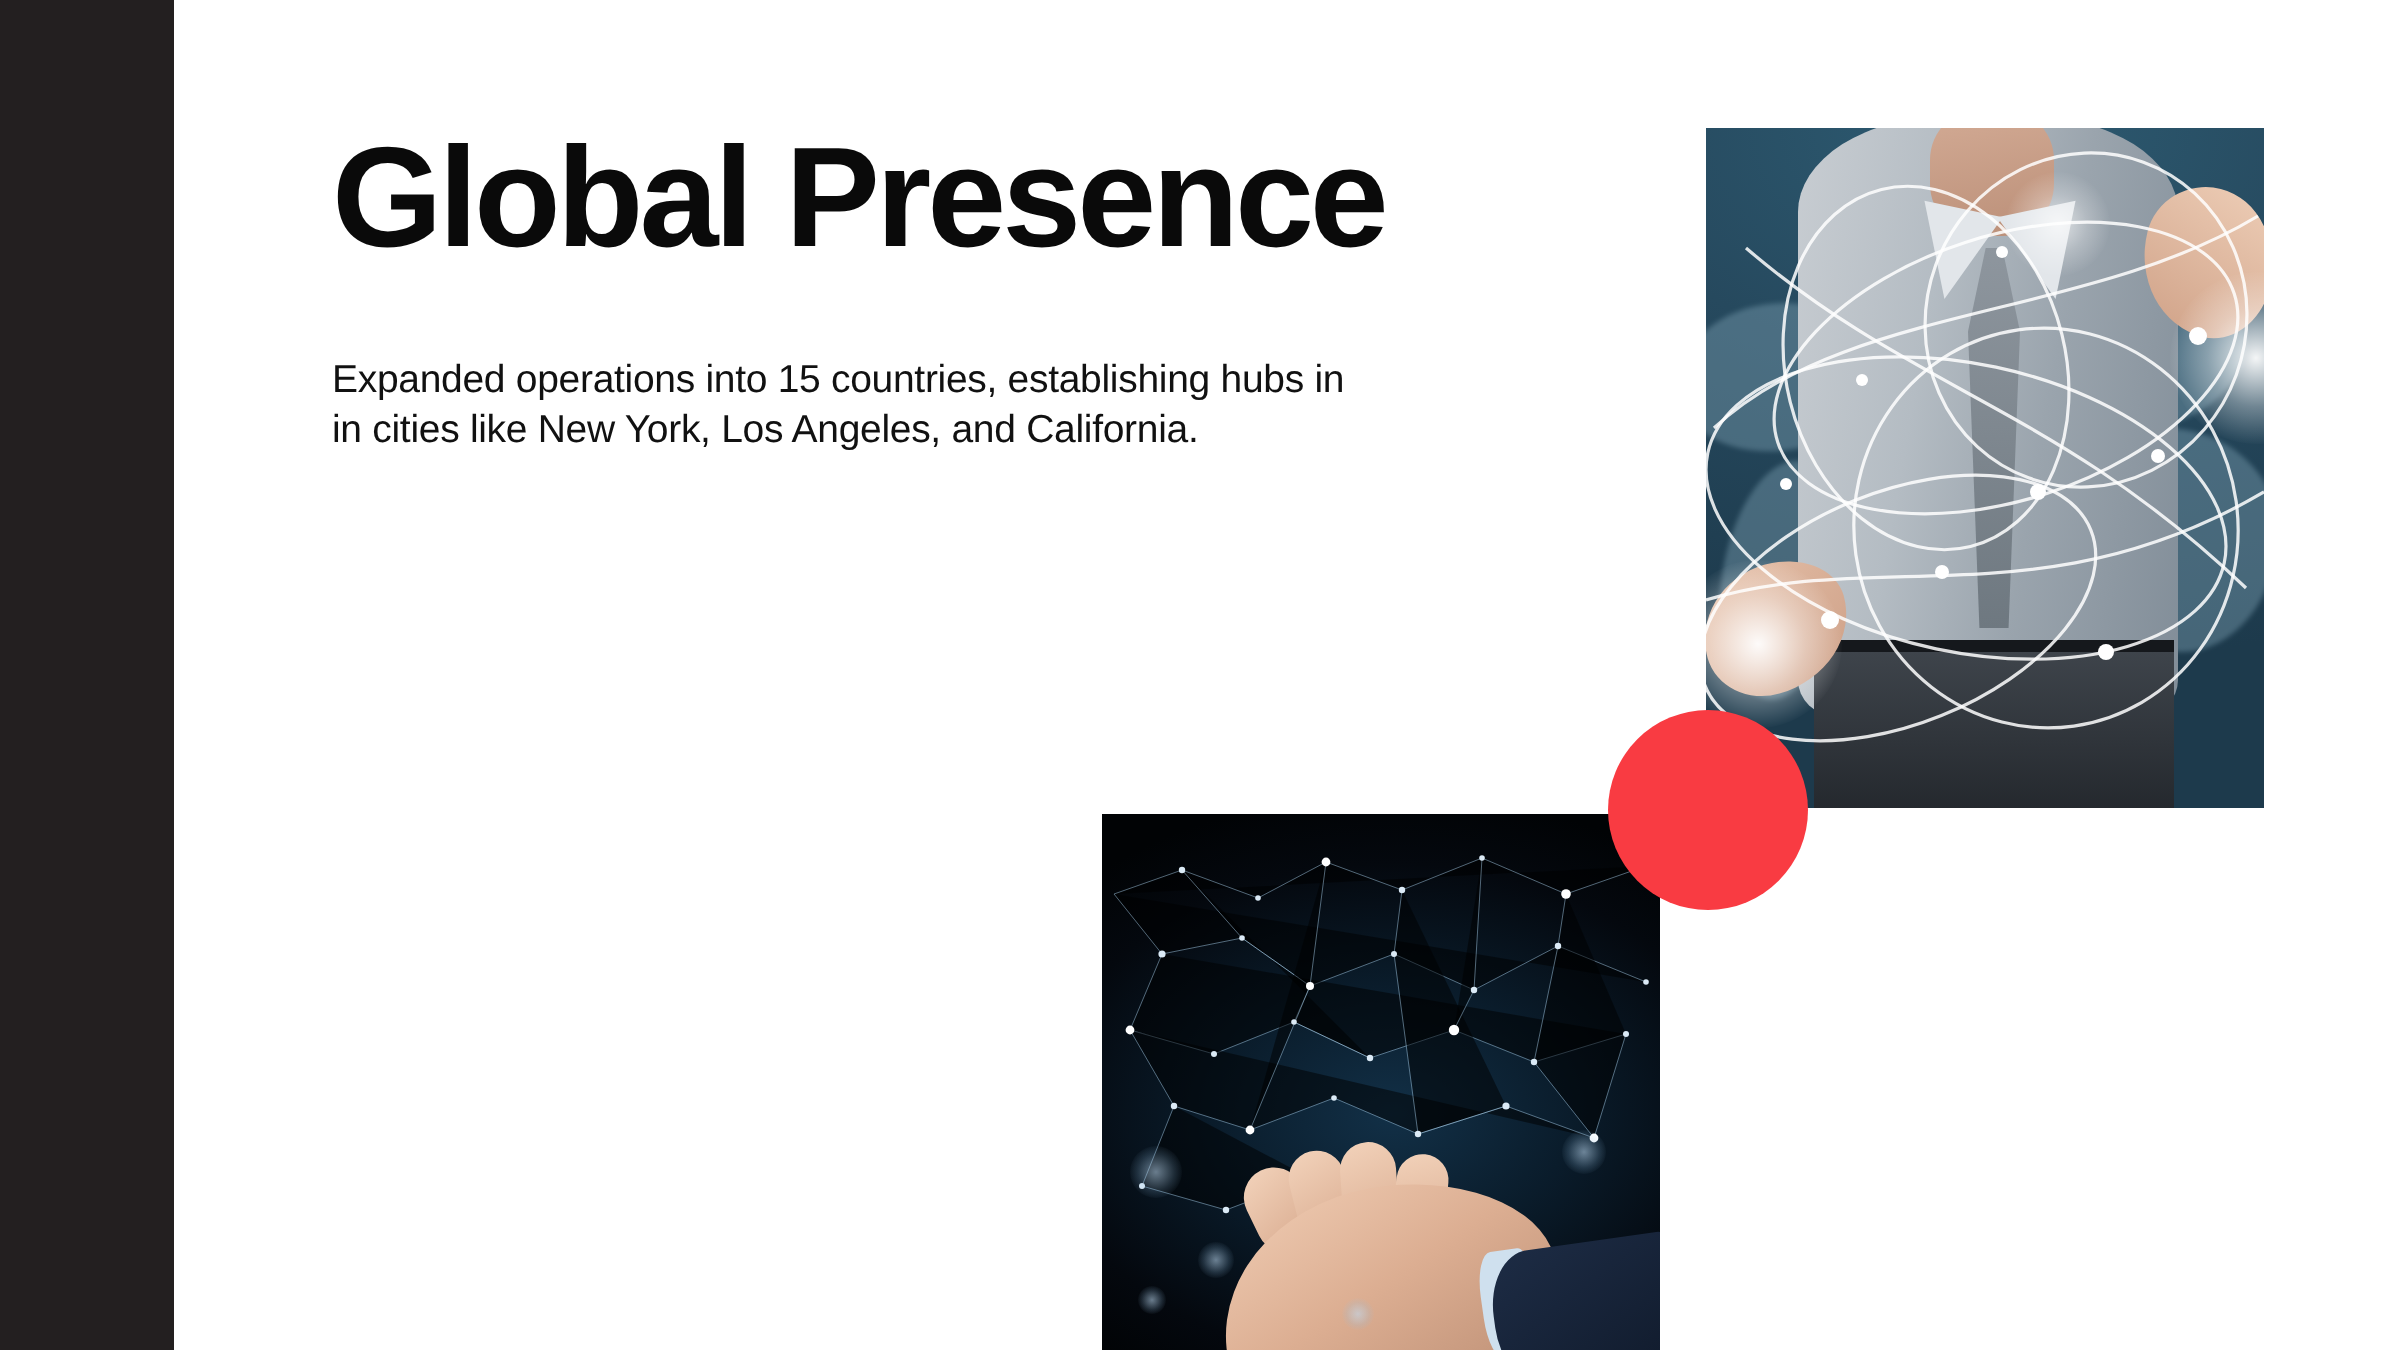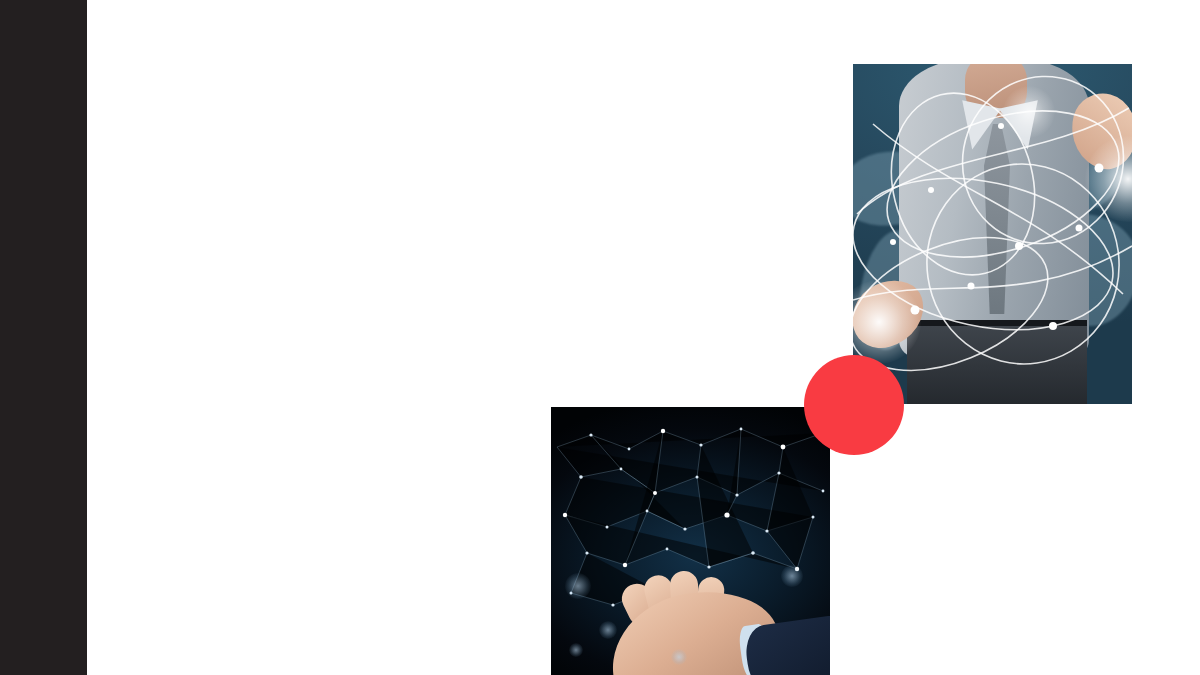--- a/index.html
+++ b/index.html
@@ -296,20 +296,24 @@
     background: #f93b42;
   }
 </style>
 </head>
 <body>
 
 <div class="slide">
 
   <div class="sidebar-bar"></div>
 
+  <div class="text-block">
+    <h1 class="slide-title">Global Presence</h1>
+    <p class="slide-body">Expanded operations into 15 countries, establishing hubs in in cities like New York, Los Angeles, and California.</p>
+  </div>
 
   <div class="photo-business">
     <div class="bg-sky"></div>
     <div class="map-blob mb5"></div>
     <div class="map-blob mb1"></div>
     <div class="map-blob mb2"></div>
     <div class="map-blob mb3"></div>
     <div class="map-blob mb4"></div>
 
     <div class="chin"></div>

